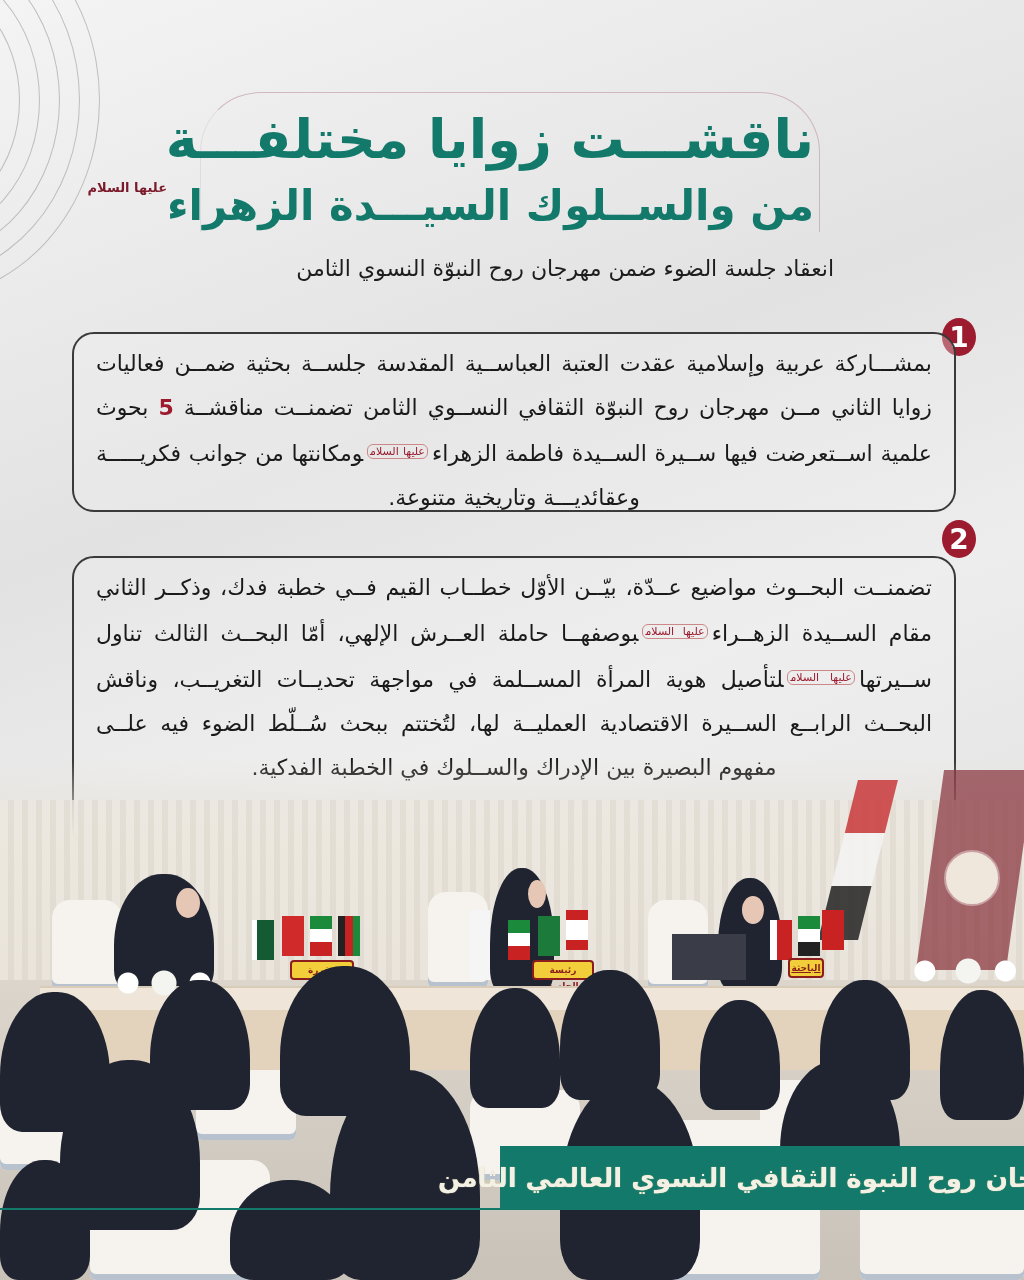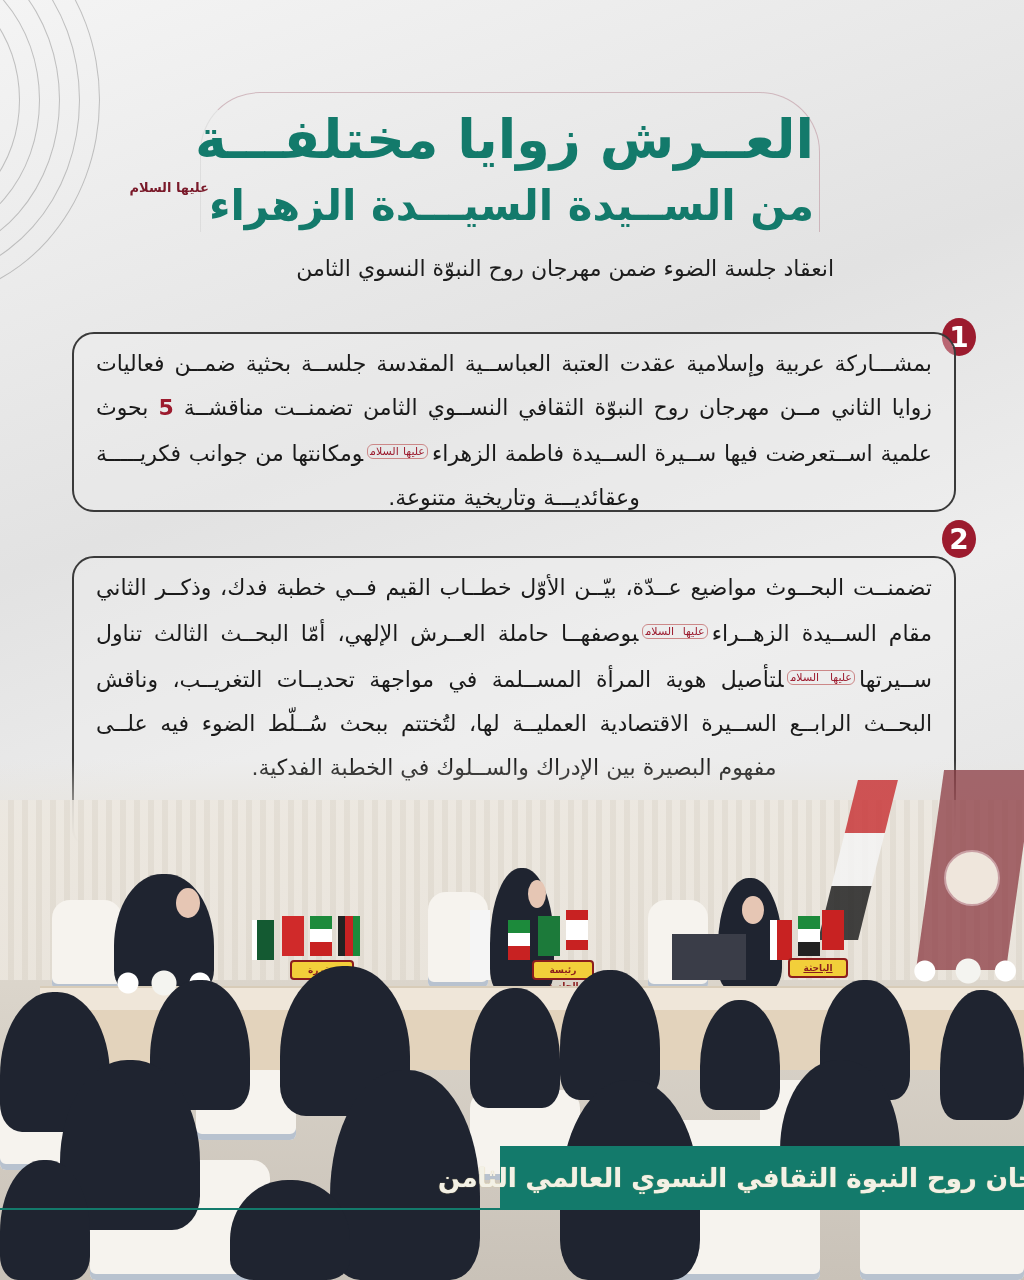--- a/index.html
+++ b/index.html
@@ -92,22 +92,22 @@
 <div class="arcs">
   <span style="left:0;top:0;width:360px;height:400px;"></span>
   <span style="left:20px;top:20px;width:320px;height:360px;"></span>
   <span style="left:40px;top:40px;width:280px;height:320px;"></span>
   <span style="left:60px;top:60px;width:240px;height:280px;"></span>
   <span style="left:80px;top:80px;width:200px;height:240px;"></span>
 
 </div>
 
 <div class="title-frame"></div>
-<h1 class="title-line1">العــرش زوايا مختلفـــة</h1>
-<h2 class="title-line2"><span>من الســيدة السيـــدة الزهراء</span><span class="honorific">عليها السلام</span></h2>
+<h1 class="title-line1">ناقشـــت زوايا مختلفـــة</h1>
+<h2 class="title-line2"><span>من والســلوك السيـــدة الزهراء</span><span class="honorific">عليها السلام</span></h2>
 <div class="subtitle">انعقاد جلسة الضوء ضمن مهرجان روح النبوّة النسوي الثامن</div>
 
 <div class="badge badge1">1</div>
 <div class="box box1">
   <span>بمشـــاركة عربية وإسلامية عقدت العتبة العباســية المقدسة جلســة بحثية ضمــن فعاليات زوايا الثاني مــن مهرجان روح النبوّة الثقافي النســوي الثامن تضمنــت مناقشــة </span><span class="hl-num">5</span><span> بحوث علمية اســتعرضت فيها ســيرة الســيدة فاطمة الزهراء</span><span class="pbuh">عليها السلام</span><span>ومكانتها من جوانب فكريـــــة وعقائديـــة وتاريخية متنوعة.</span>
 </div>
 
 <div class="badge badge2">2</div>
 <div class="box box2">
   <span>تضمنــت البحــوث مواضيع عــدّة، بيّــن الأوّل خطــاب القيم فــي خطبة فدك، وذكــر الثاني مقام الســيدة الزهــراء</span><span class="pbuh">عليها السلام</span><span>بوصفهــا حاملة العــرش الإلهي، أمّا البحــث الثالث تناول ســيرتها</span><span class="pbuh">عليها السلام</span><span>لتأصيل هوية المرأة المســلمة في مواجهة تحديــات التغريــب، وناقش البحــث الرابــع الســيرة الاقتصادية العمليــة لها، لتُختتم ببحث سُــلّط الضوء فيه علــى مفهوم البصيرة بين الإدراك والســلوك في الخطبة الفدكية.</span>
@@ -140,21 +140,21 @@
   <div class="flag" style="left:470px;top:150px;width:20px;height:70px;background:#f5f5f5;"></div>
   <div class="flag" style="left:508px;top:160px;background:linear-gradient(180deg,#1c8a3b 0 33%,#fff 33% 66%,#c82222 66%);"></div>
   <div class="flag" style="left:538px;top:156px;background:#1c7a3a;"></div>
   <div class="flag" style="left:566px;top:150px;background:linear-gradient(180deg,#c82222 0 25%,#fff 25% 75%,#c82222 75%);"></div>
   <div class="flag" style="left:770px;top:160px;background:linear-gradient(90deg,#fff 0 30%,#c82222 30%);"></div>
   <div class="flag" style="left:798px;top:156px;background:linear-gradient(180deg,#1c8a3b 0 33%,#fff 33% 66%,#222 66%);"></div>
   <div class="flag" style="left:822px;top:150px;background:#c82222;"></div>
 
   <div class="plate" style="left:290px;top:200px;width:64px;">مقررة الجلسة</div>
   <div class="plate" style="left:532px;top:200px;width:62px;">رئيسة الجلسة</div>
-  <div class="plate" style="left:788px;top:198px;width:60px;text-decoration:underline;">الباحثة</div>
+  <div class="plate" style="left:788px;top:198px;width:36px;text-decoration:underline;">الباحثة</div>
 
   <div class="table-top"></div>
   <div class="table-front"></div>
 
   <div style="position:absolute;left:104px;top:208px;width:120px;height:30px;background:radial-gradient(circle at 20% 50%,#fff 0 10px,transparent 11px),radial-gradient(circle at 50% 50%,#f4f4f0 0 12px,transparent 13px),radial-gradient(circle at 80% 50%,#fff 0 10px,transparent 11px);"></div>
   <div style="position:absolute;left:900px;top:196px;width:124px;height:30px;background:radial-gradient(circle at 20% 50%,#fff 0 10px,transparent 11px),radial-gradient(circle at 55% 50%,#f4f4f0 0 12px,transparent 13px),radial-gradient(circle at 85% 50%,#fff 0 10px,transparent 11px);"></div>
 
   <div class="chair" style="left:0;top:330px;width:120px;height:80px;"></div>
   <div class="chair" style="left:196px;top:310px;width:100px;height:70px;"></div>
   <div class="chair" style="left:470px;top:330px;width:110px;height:90px;"></div>

